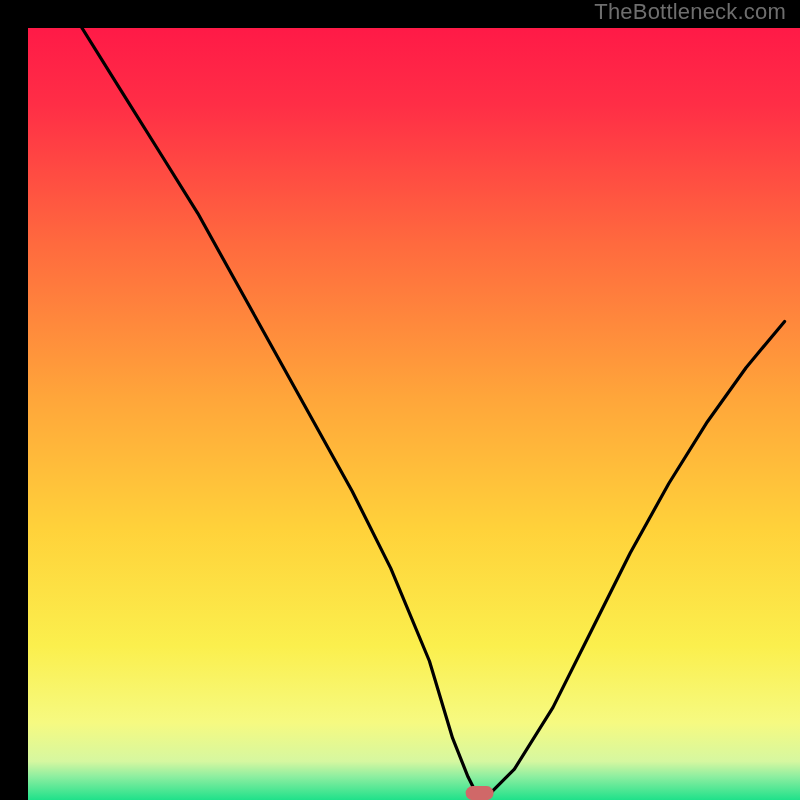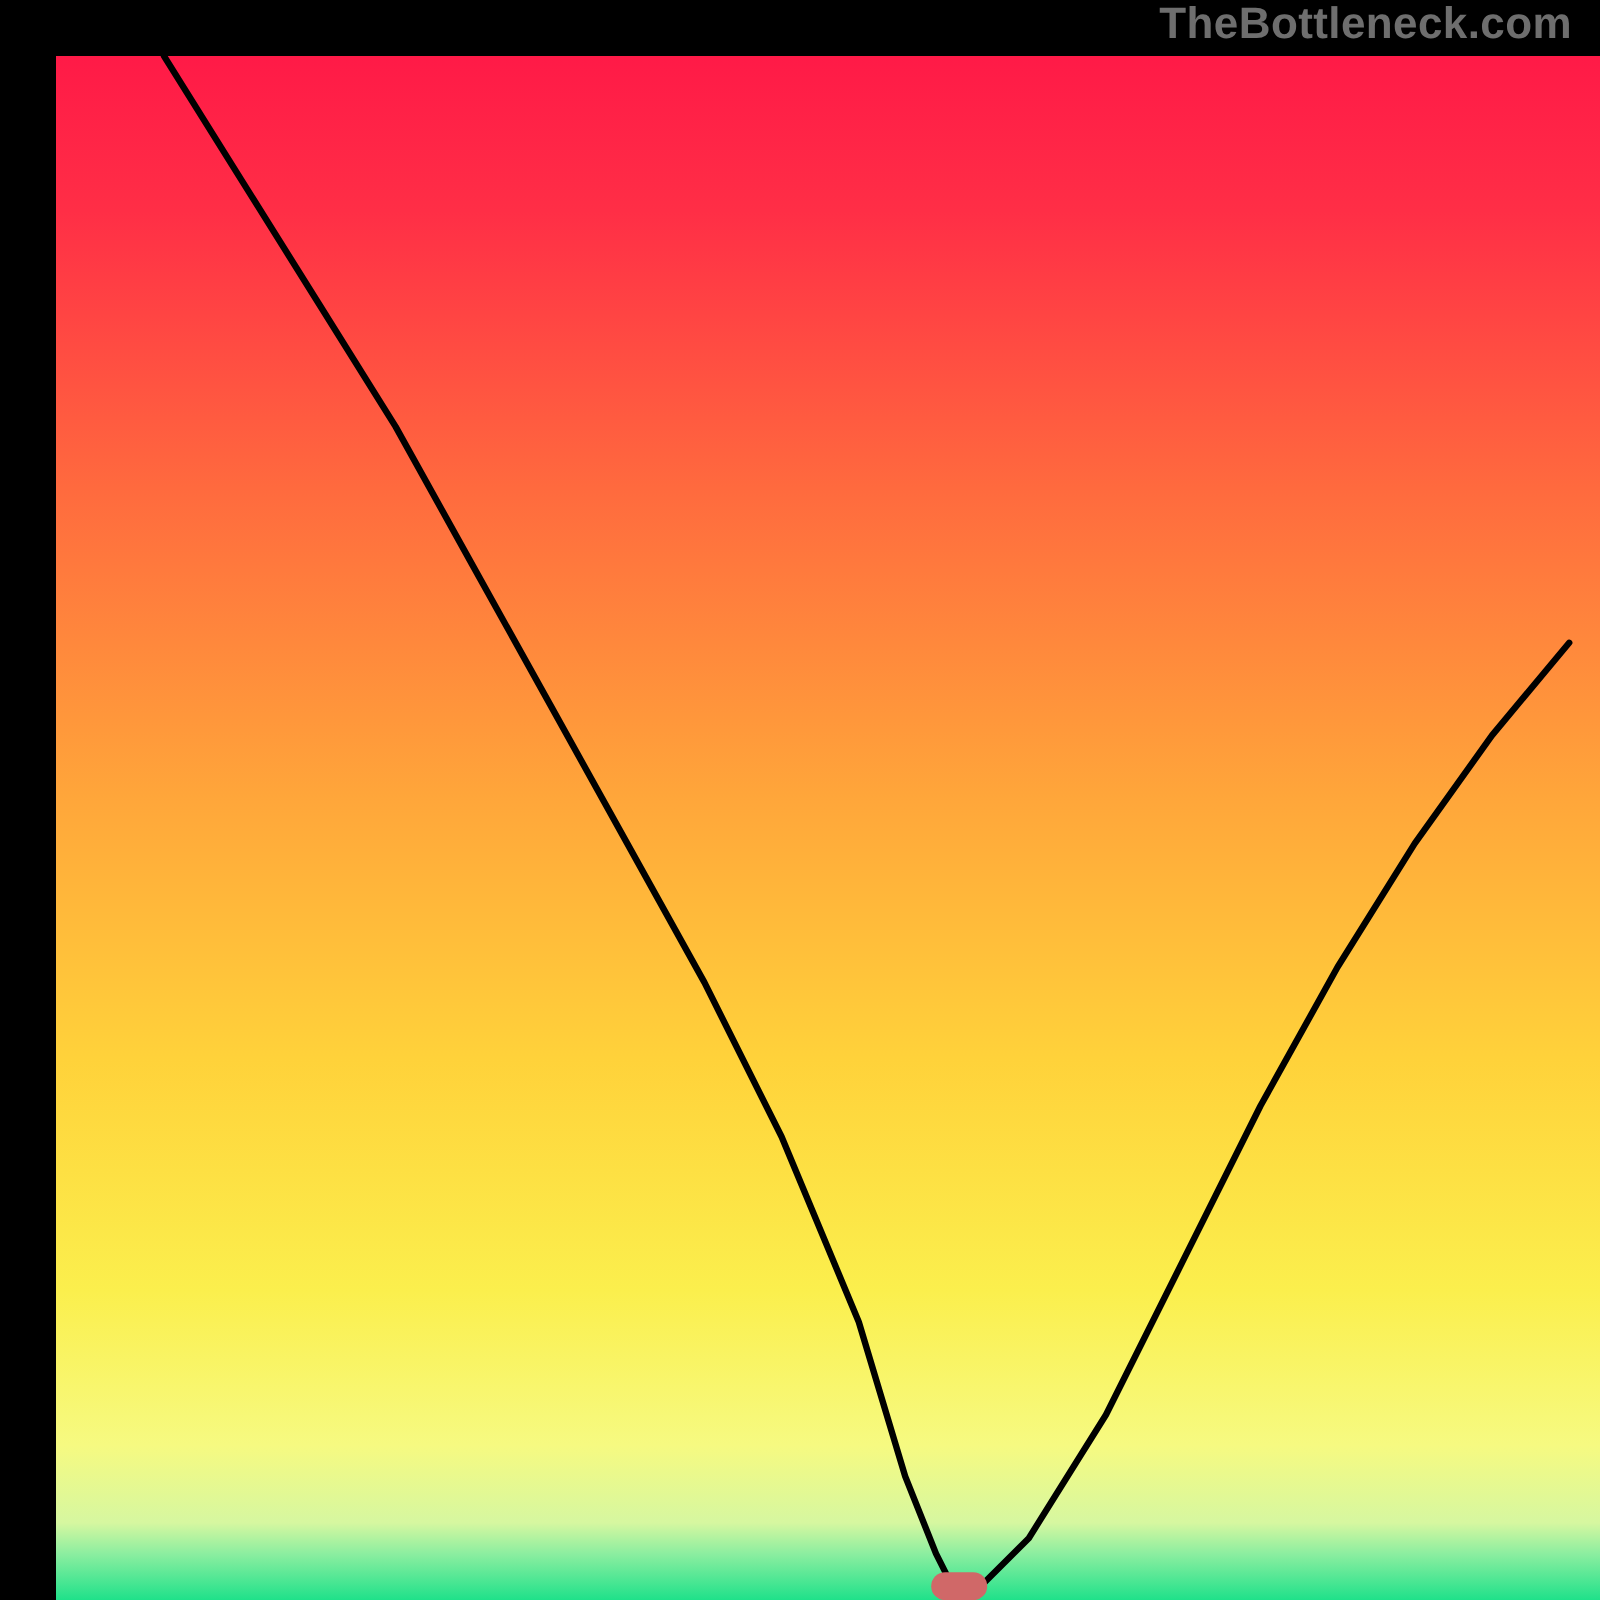--- a/index.html
+++ b/index.html
@@ -24,21 +24,21 @@
     left: 14px;
     top: 14px;
     width: 772px;
     height: 772px;
   }
   .watermark {
     position: absolute;
     top: 0px;
     right: 14px;
     font-size: 22px;
-    font-weight: 700;
+    font-weight: 400;
     color: #6e6e6e;
     letter-spacing: 0.2px;
     line-height: 1;
     padding-top: 1px;
   }
   svg {
     display: block;
   }
   .curve {
     fill: none;

